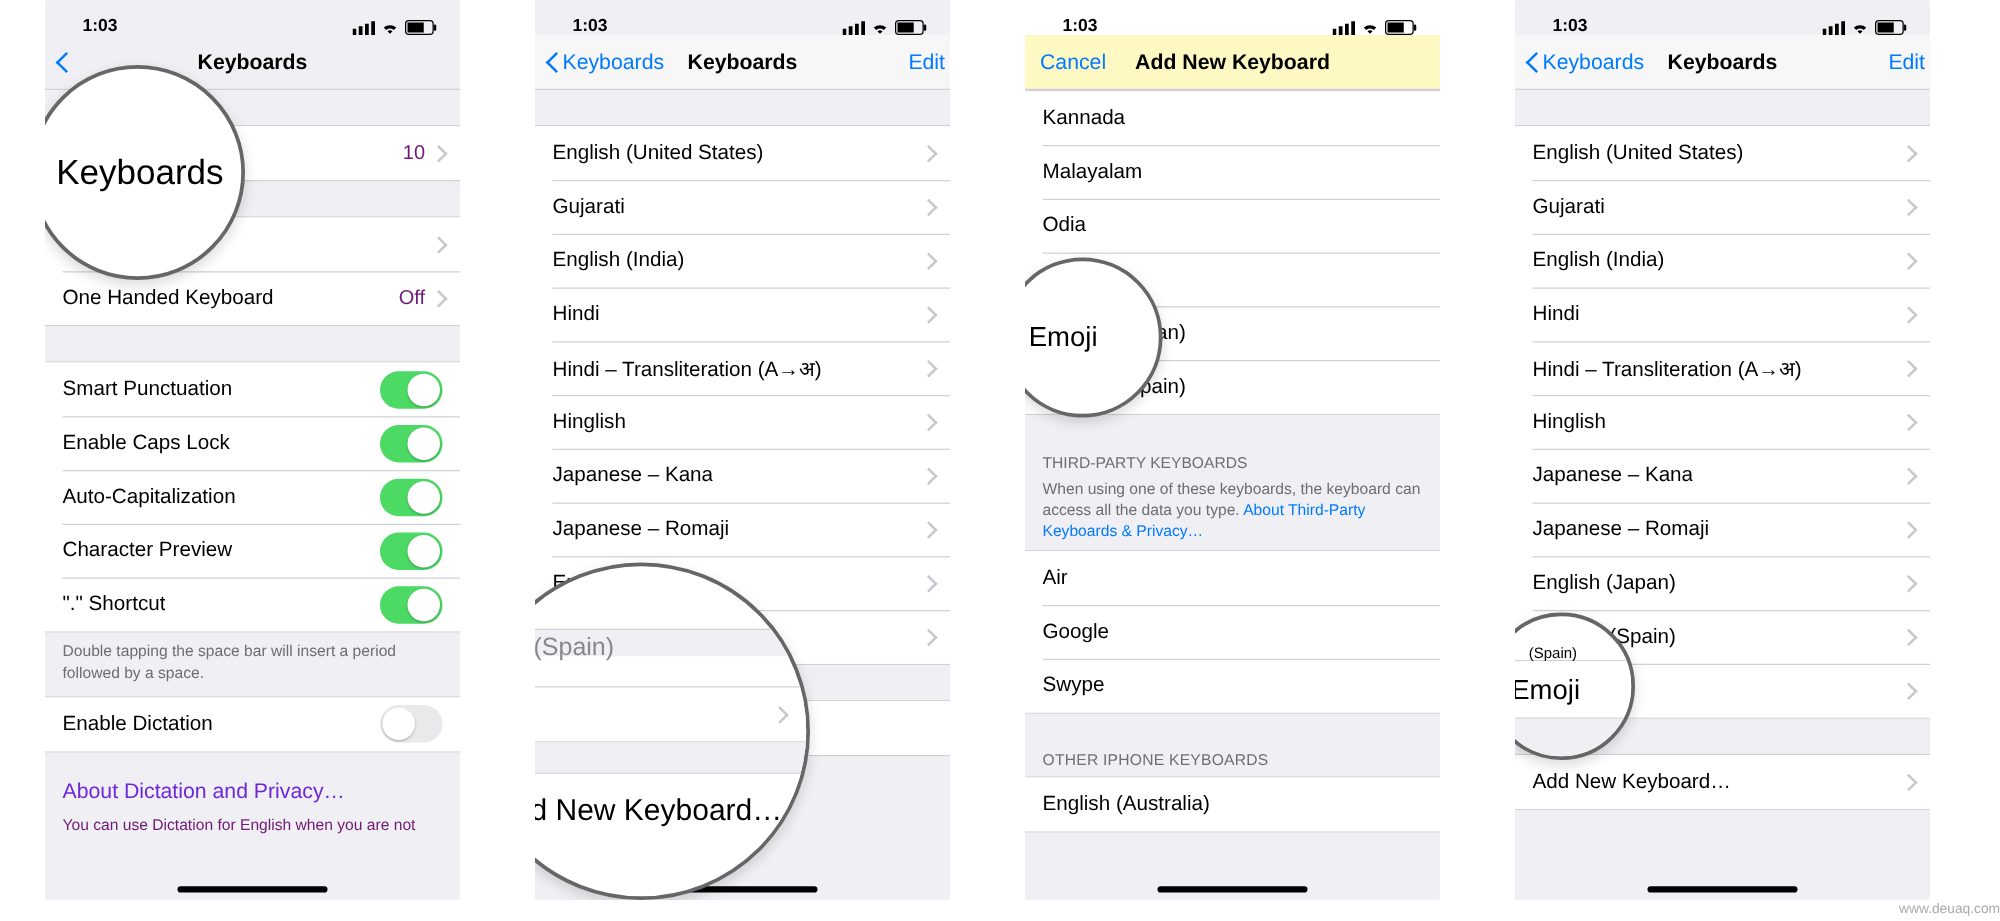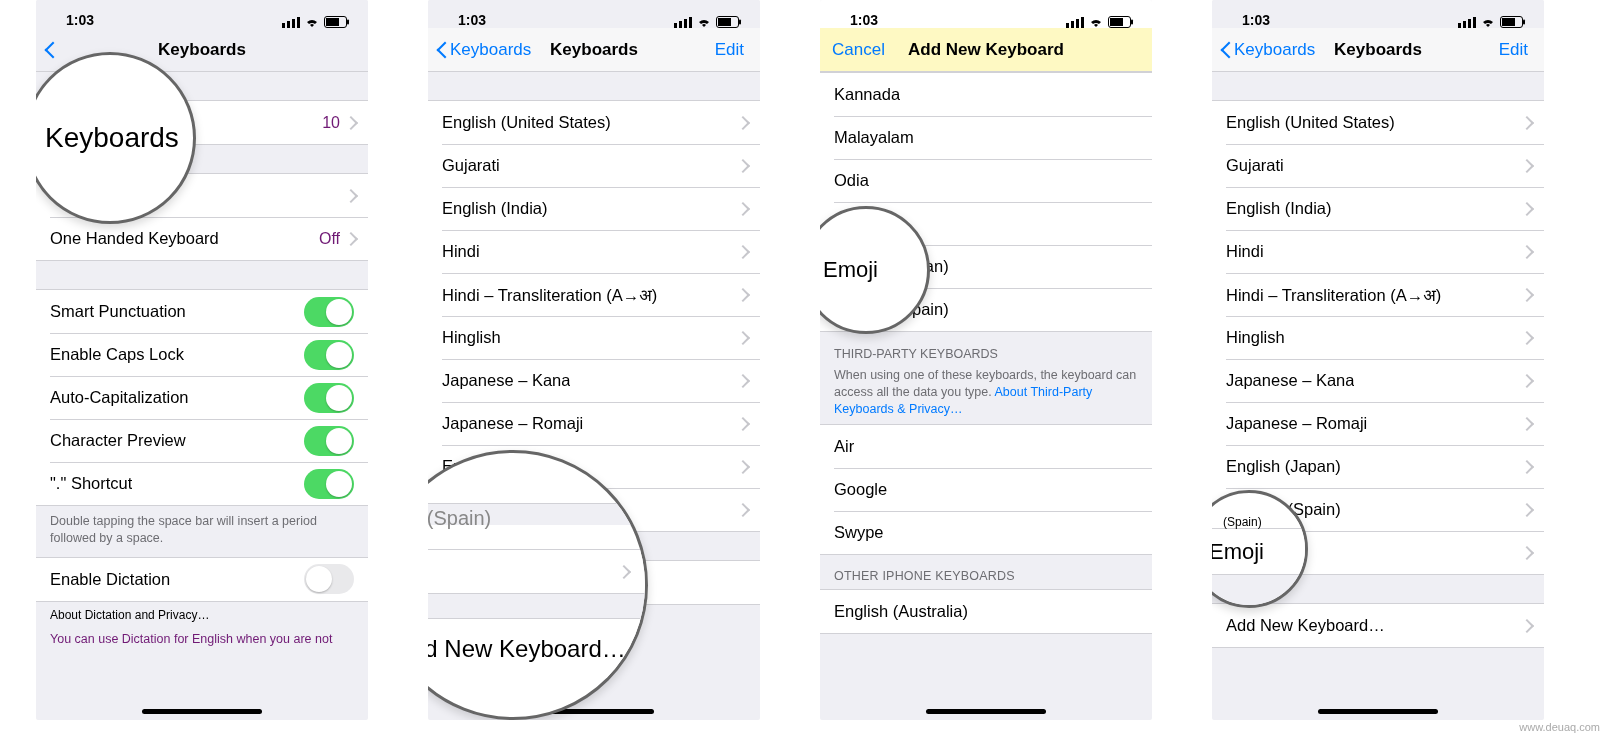--- a/index.html
+++ b/index.html
@@ -50,21 +50,21 @@
     font-size: 17px;
   }
   .phone.first .status, .phone.first .navbar { background:#efeff4; }
   .phone.white .status { background:#fff; }
   .navbar .title { font-weight: 600; color:#000; }
   .navbar .left, .navbar .right {
     position: absolute; top: 0; height: 44px; display:flex; align-items:center;
     font-size: 17px; color:#007aff;
   }
   .navbar .left { left: 8px; }
-  .navbar .right { right: 16px; }
+  .navbar .right { right: 4px; }
   .back-chevron {
     width: 12px; height: 20px; display:inline-block; position:relative; margin-right:2px;
   }
   .back-chevron::before {
     content:""; position:absolute; left:3px; top:4px; width:10px; height:10px;
     border-left:2.5px solid #007aff; border-bottom:2.5px solid #007aff;
     transform: rotate(45deg);
   }
   
   .section { background:#fff; border-top:1px solid #d1d1d6; border-bottom:1px solid #d1d1d6; }
@@ -99,25 +99,25 @@
   .toggle .knob {
     position:absolute; top:2px; width:26px; height:26px; border-radius:50%; background:#fff;
     box-shadow: 0 1px 2px rgba(0,0,0,0.25);
   }
   .toggle.on .knob { right:2px; }
   .toggle.off .knob { left:2px; }
   .footer-note {
     font-size: 12.5px; color:#6d6d72; padding: 7px 14px 10px; line-height:1.35;
   }
   .footer-note .link, .group-header .link { color:#007aff; }
-  .enable-dict-note { font-size:12px; color:#000000; padding:6px 14px; }
+  .enable-dict-note { font-size:17px; color:#6d28d9; padding:6px 14px;margin-top:15px; }
   .dict-help { font-size:12.5px; color:#701a75; padding:4px 14px 10px; }
   .group-header {
     font-size:12.5px; color:#6d6d72; padding: 14px 14px 6px;
-    text-transform: uppercase; letter-spacing:0.2px;
+    text-transform: uppercase; letter-spacing:0.2px;margin-top:16px;
   }
   .group-header.normal { text-transform:none; letter-spacing:0; font-size:12.5px; line-height:1.35; }
   
   .mag {
     position:absolute;
     border-radius:50%;
     border:3px solid #666;
     background:#fff;
     display:flex; align-items:center; justify-content:center;
     box-shadow: 0 4px 10px rgba(0,0,0,0.15);

